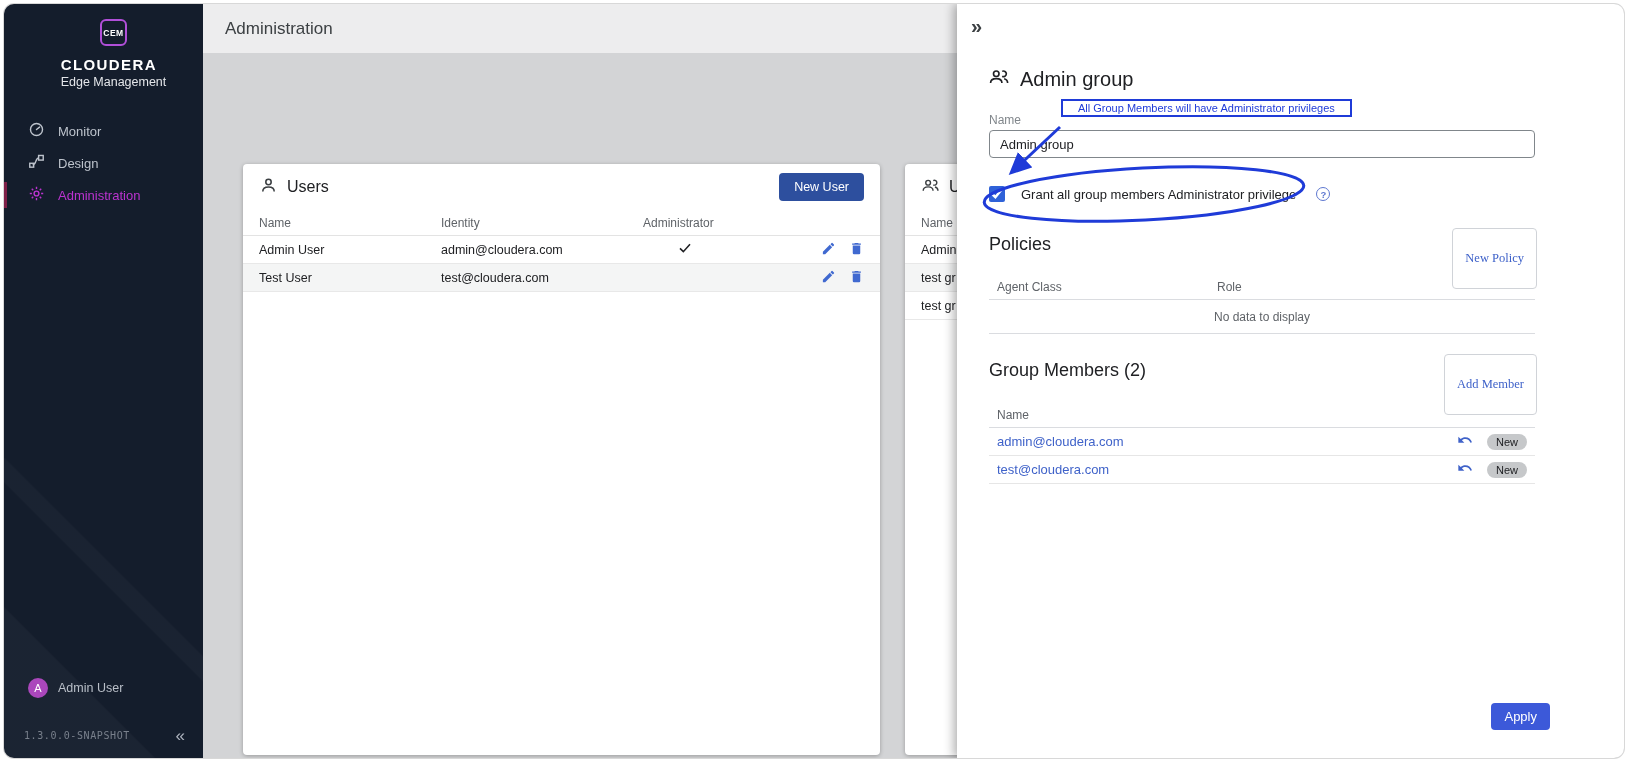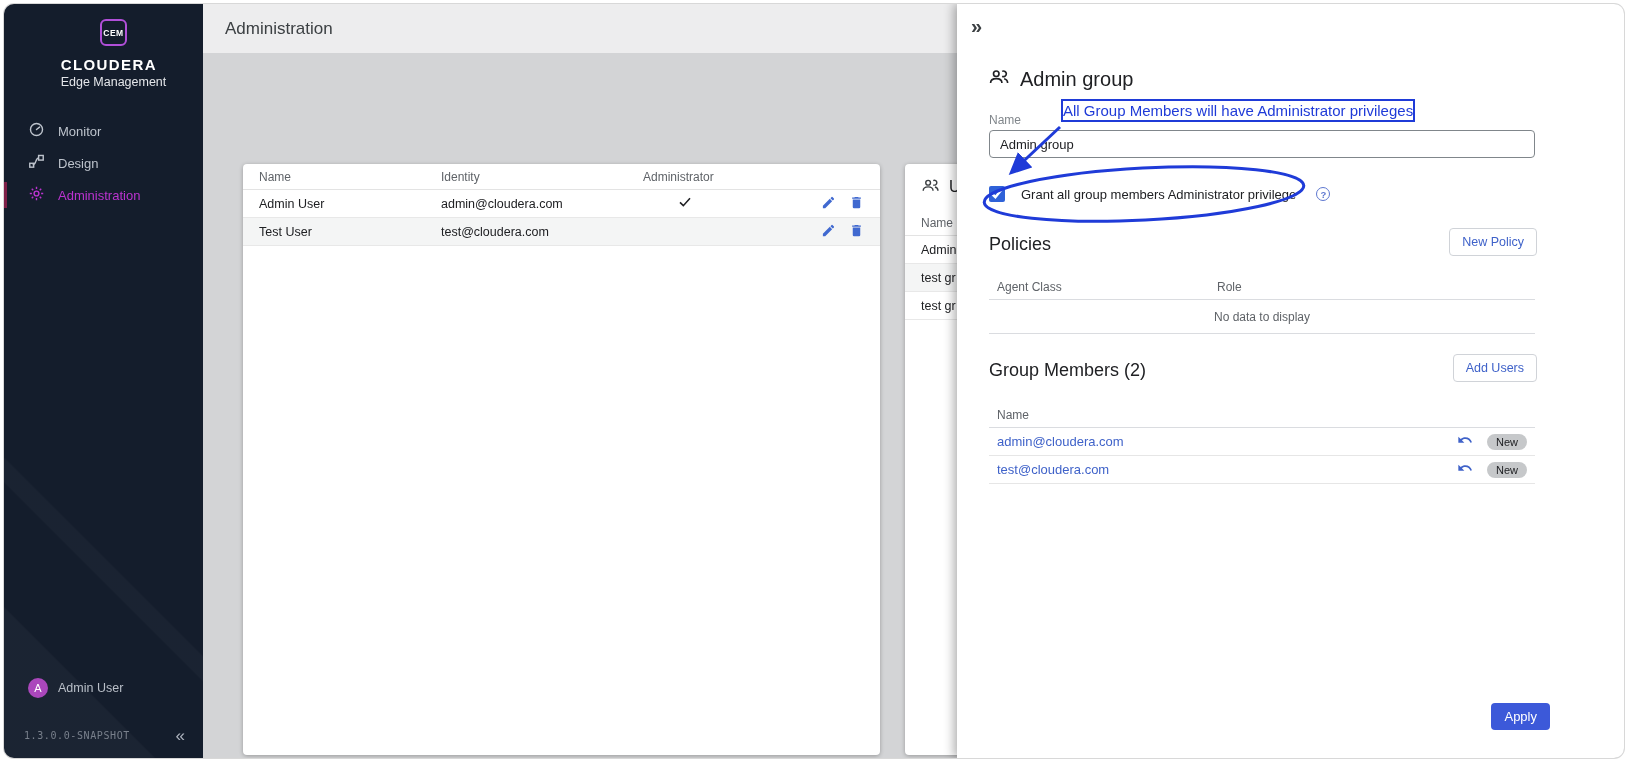--- a/index.html
+++ b/index.html
@@ -82,21 +82,21 @@
   .card-head svg { width:19px; height:19px; color:#3c4043; flex:0 0 auto; }
   .card-title { font-size:16px; color:#202124; }
   .head-spacer { flex:1; }
 
   .btn-primary {
     background:#2d4f9e; color:#fff; border:none; border-radius:4px;
     font-size:12.5px; padding:7px 15px; cursor:pointer; font-family:inherit;
   }
   .btn-outline {
     background:#fff; color:#3f62c9; border:1px solid #d0d3d8; border-radius:4px;
-    font-size:12.5px; padding:6px 12px; cursor:pointer; font-family:Liberation Sans, sans-serif;
+    font-size:12.5px; padding:22px 12px; cursor:pointer; font-family:Liberation Serif, serif;
   }
 
   .u-grid { display:grid; grid-template-columns:182px 202px 170px 1fr; align-items:center; padding:0 16px; }
   .t-header { height:26px; color:#5f6368; font-size:12px; border-bottom:1px solid #e3e3e3; }
   .t-row { height:28px; font-size:12.5px; color:#202124; border-bottom:1px solid #e8e8e8; }
   .t-row.alt { background:#f4f5f5; }
   .cell-admin { padding-left:34px; }
   .cell-admin svg { width:16px; height:16px; }
   .cell-actions { justify-self:end; display:flex; gap:13px; align-items:center; }
   .cell-actions svg { width:15px; height:15px; color:#4069d0; cursor:pointer; }
@@ -146,22 +146,22 @@
 
   .apply-btn {
     position:absolute; right:74px; bottom:28px;
     background:#3c59d9; color:#fff; border:none; border-radius:4px;
     font-size:13px; padding:6px 13px; cursor:pointer; font-family:inherit;
   }
 
   
   .annotation-box {
     position:absolute; left:104px; top:95px; z-index:6;
-    border:2px solid #1f3bd8; color:#1f3bd8; font-size:15px;
-    padding:1px 0; background:transparent; white-space:nowrap;
+    border:2px solid #1f3bd8; color:#1f3bd8; font-size:11px;
+    padding:1px 15px; background:transparent; white-space:nowrap;
   }
   .annotation-svg { position:absolute; inset:0; width:667px; height:754px; z-index:6; pointer-events:none; }
 </style>
 </head>
 <body>
 
 <div class="app">
 
   <aside class="sidebar">
     <div class="logo-row">
@@ -216,20 +216,31 @@
   </aside>
 
   <div class="main">
     <header class="page-header">
       <span>Administration</span>
     </header>
 
     <div class="content">
 
       <section class="card users-card">
+        <div class="card-head">
+          <span>
+            <svg viewBox="0 0 24 24" fill="none" stroke="currentColor" stroke-width="2">
+              <circle cx="12" cy="7.6" r="3.4"></circle>
+              <path d="M4.8 19.5c0-3.9 3.3-5.7 7.2-5.7s7.2 1.8 7.2 5.7"></path>
+            </svg>
+          </span>
+          <span class="card-title">Users</span>
+          <span class="head-spacer"></span>
+          <button class="btn-primary">New User</button>
+        </div>
         <div class="u-grid t-header">
           <span>Name</span>
           <span>Identity</span>
           <span>Administrator</span>
           <span></span>
         </div>
         <div class="u-grid t-row">
           <span>Admin User</span>
           <span>admin@cloudera.com</span>
           <span class="cell-admin">
@@ -326,21 +337,21 @@
 
     <div class="d-table policies-table">
       <div class="d-header">
         <span>Agent Class</span>
         <span>Role</span>
       </div>
       <div class="d-empty">No data to display</div>
     </div>
 
     <div class="section-title members-title">Group Members (2)</div>
-    <button class="btn-outline add-member-btn">Add Users</button>
+    <button class="btn-outline add-member-btn">Add Member</button>
 
     <div class="d-table members-table">
       <div class="d-header single">
         <span>Name</span>
       </div>
       <div class="m-row">
         <span class="m-link">admin@cloudera.com</span>
         <span>
           <svg viewBox="0 0 24 24" fill="currentColor">
               <path d="M12.5 8c-2.65 0-5.05.99-6.9 2.6L2 7v9h9l-3.62-3.62C8.77 11.26 10.54 10.5 12.5 10.5c3.54 0 6.55 2.31 7.6 5.5l2.37-.78C21.08 11.03 17.15 8 12.5 8z"></path>

